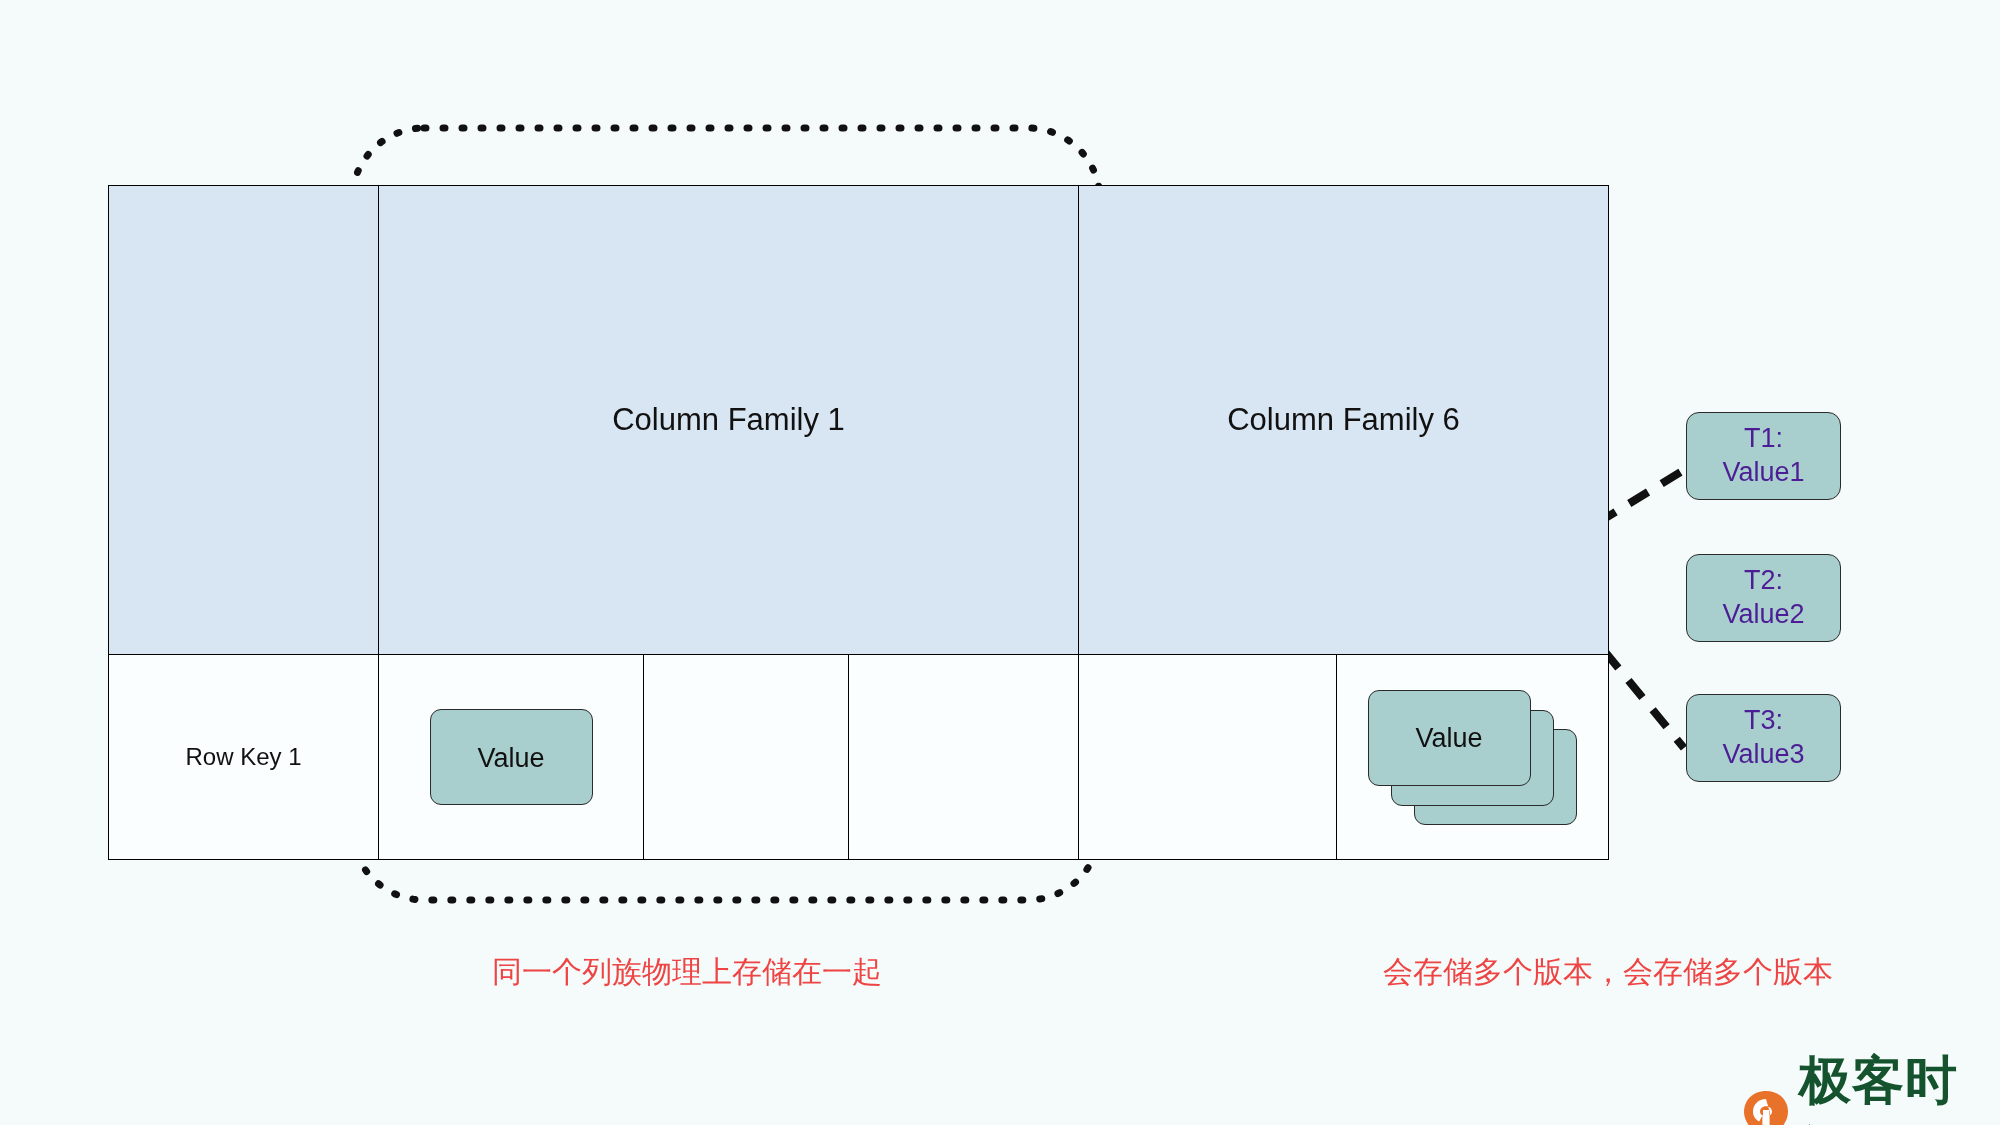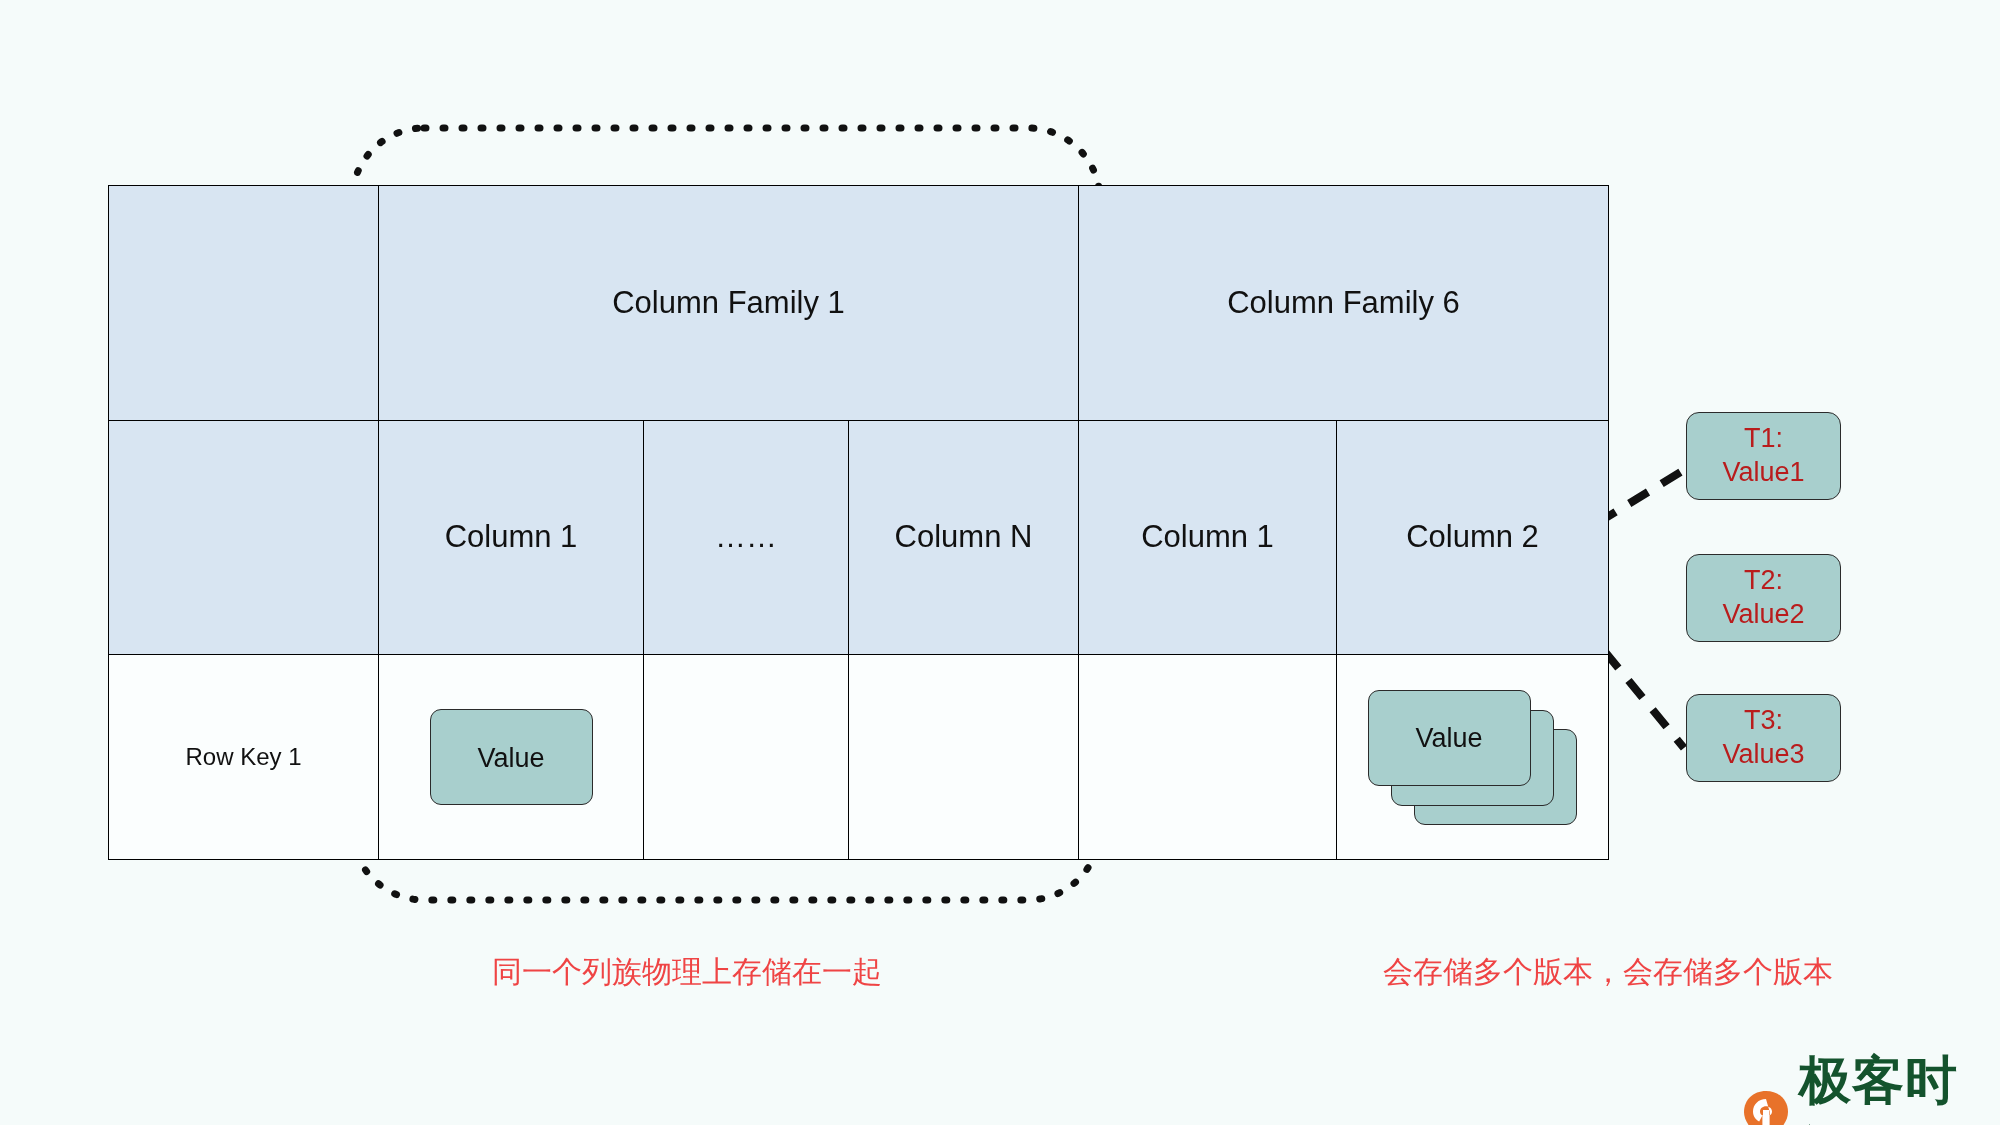--- a/index.html
+++ b/index.html
@@ -106,21 +106,21 @@
     height: 88px;
     background: #a8cfcd;
     border: 1.6px solid #2b2b2b;
     border-radius: 13px;
     box-sizing: border-box;
     display: flex;
     flex-direction: column;
     align-items: center;
     justify-content: center;
     font-size: 27px;
-    color: #b91c1c;
+    color: #4c1d95;
     line-height: 1.25;
   }
   #vchip-t1 { left: 1686px; top: 412px; }
   #vchip-t2 { left: 1686px; top: 554px; }
   #vchip-t3 { left: 1686px; top: 694px; text-align: right; }
 
   
   .caption {
     position: absolute;
     font-size: 30px;
@@ -176,28 +176,20 @@
     <col style="width:272px">
   </colgroup>
   <tbody>
 
     <tr>
       <td class="hdr"></td>
       <td class="hdr" colspan="3">Column Family 1</td>
       <td class="hdr" colspan="2">Column Family 6</td>
     </tr>
 
-    <tr>
-      <td class="hdr"></td>
-      <td class="hdr">Column 1</td>
-      <td class="hdr">……</td>
-      <td class="hdr">Column N</td>
-      <td class="hdr">Column 1</td>
-      <td class="hdr">Column 2</td>
-    </tr>
 
     <tr style="height:205px">
       <td class="rowkey">Row Key 1</td>
       <td>
         <span class="chip chip-r1">Value</span>
       </td>
       <td></td>
       <td></td>
       <td></td>
       <td>

